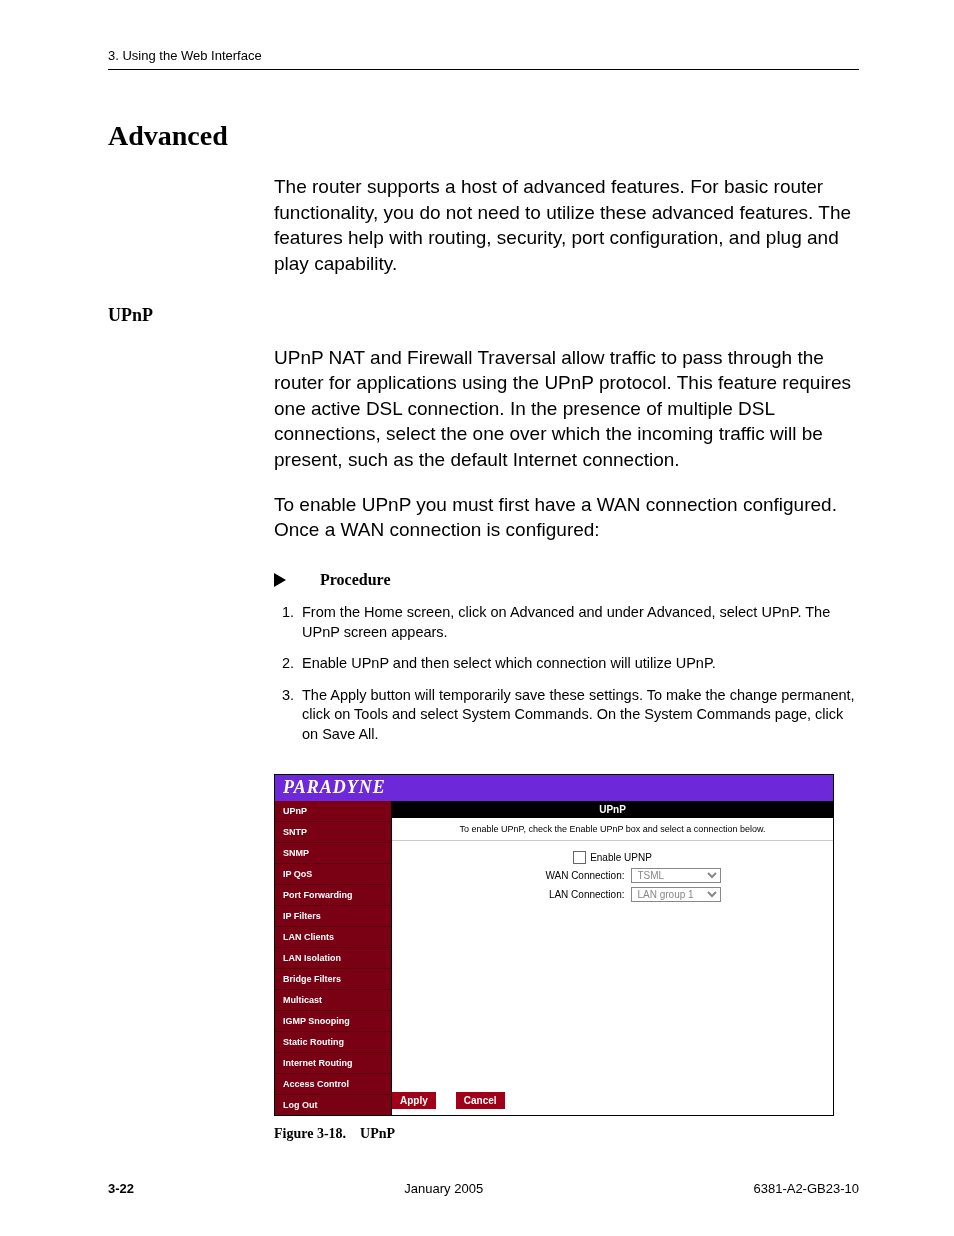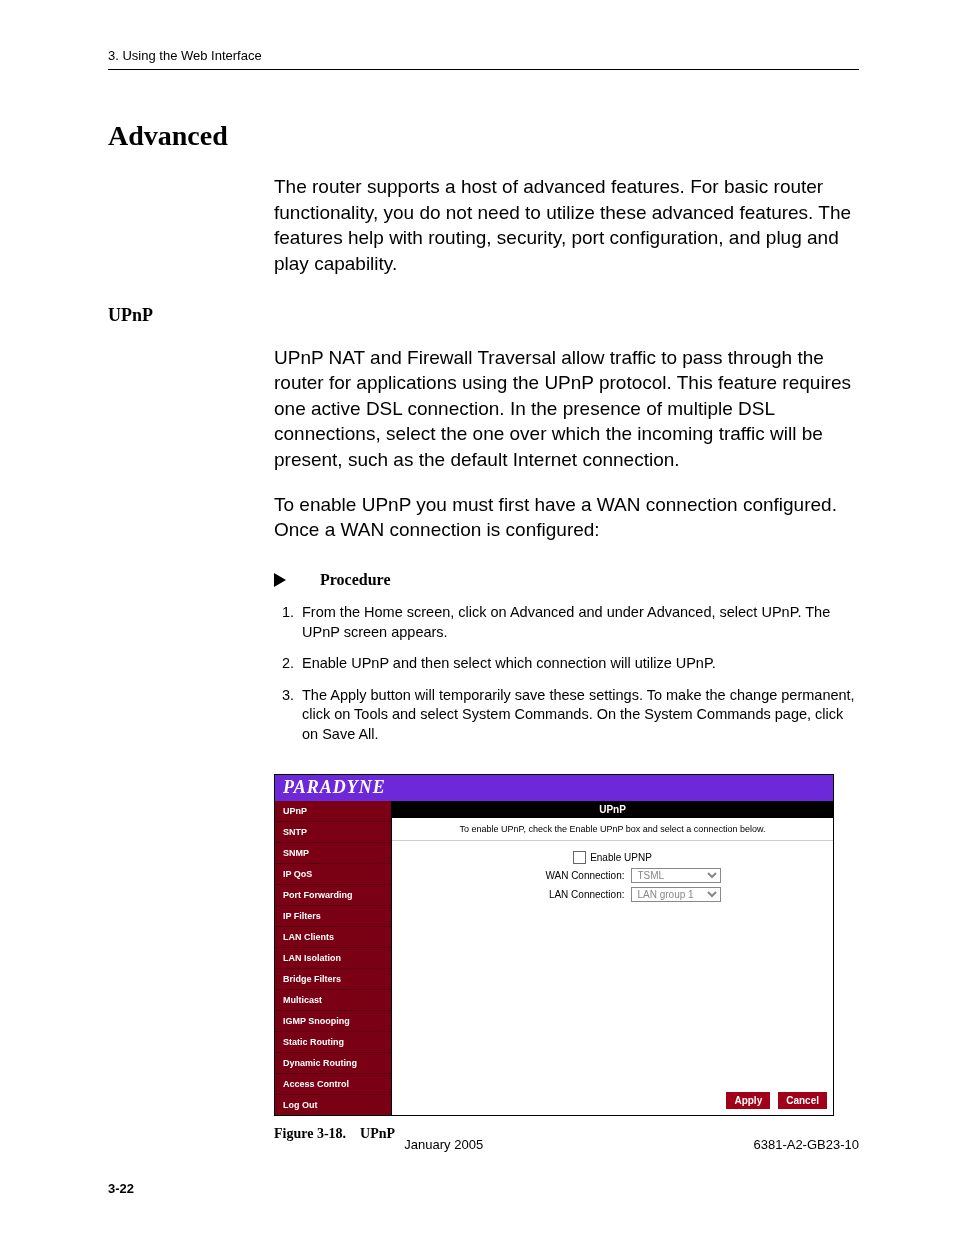--- a/index.html
+++ b/index.html
@@ -26,25 +26,25 @@
   .sb-item:first-child{border-top:none;}
   .sb-logout{color:#fff;font-weight:700;font-size:9px;padding:5px 8px;border-top:1px solid #5c000f;background:#7a0014;cursor:pointer;}
   .content{flex:1;display:flex;flex-direction:column;}
   .content-title{background:#000;color:#fff;font-weight:700;font-size:10px;text-align:center;padding:3px 0;}
   .content-sub{font-size:9px;text-align:center;padding:6px 4px;border-bottom:1px solid #ccc;}
   .content-main{flex:1;padding:10px 6px 4px 6px;min-height:200px;font-size:10px;}
   .row{display:flex;align-items:center;justify-content:center;margin-bottom:4px;}
   .lbl{width:120px;text-align:right;padding-right:6px;font-size:10px;}
   .cb{width:11px;height:11px;border:1px solid #666;margin-right:4px;display:inline-block;}
   .sel{border:1px solid #888;background:#fff;font-size:10px;height:15px;width:90px;padding:0 2px;color:#888;}
-  .content-foot{display:flex;justify-content:flex-end;gap:8px;padding:4px 6px 6px 0;}
+  .content-foot{display:flex;gap:20px;padding:4px 6px 6px 0;}
   .btn{background:#a00018;color:#fff;font-weight:700;font-size:10px;border:none;padding:3px 8px;cursor:pointer;}
   .fig-cap{font-family:"Times New Roman",Times,serif;font-weight:700;font-size:14px;margin-top:10px;}
   .footer{position:absolute;left:108px;right:95px;bottom:40px;display:flex;justify-content:space-between;font-size:13px;}
-  .footer .pg{font-weight:700;margin-top:44px;}
+  .footer .pg{font-weight:700;}
 </style>
 </head>
 <body>
 
 <div class="page">
   <div class="running-head">3. Using the Web Interface</div>
 
   <h1>Advanced</h1>
   <p class="body-text">The router supports a host of advanced features. For basic router functionality, you do not need to utilize these advanced features. The features help with routing, security, port configuration, and plug and play capability.</p>
 
@@ -74,21 +74,21 @@
           <div class="sb-item">SNMP</div>
           <div class="sb-item">IP QoS</div>
           <div class="sb-item">Port Forwarding</div>
           <div class="sb-item">IP Filters</div>
           <div class="sb-item">LAN Clients</div>
           <div class="sb-item">LAN Isolation</div>
           <div class="sb-item">Bridge Filters</div>
           <div class="sb-item">Multicast</div>
           <div class="sb-item">IGMP Snooping</div>
           <div class="sb-item">Static Routing</div>
-          <div class="sb-item">Dynamic Routing</div>
+          <div class="sb-item">Internet Routing</div>
           <div class="sb-item">Access Control</div>
           <div class="sb-logout">Log Out</div>
         </div>
         <div class="content">
           <div class="content-title">UPnP</div>
           <div class="content-sub">To enable UPnP, check the Enable UPnP box and select a connection below.</div>
           <div class="content-main">
             <div class="row">
               <span class="cb"></span>
               <span>Enable UPNP</span>

